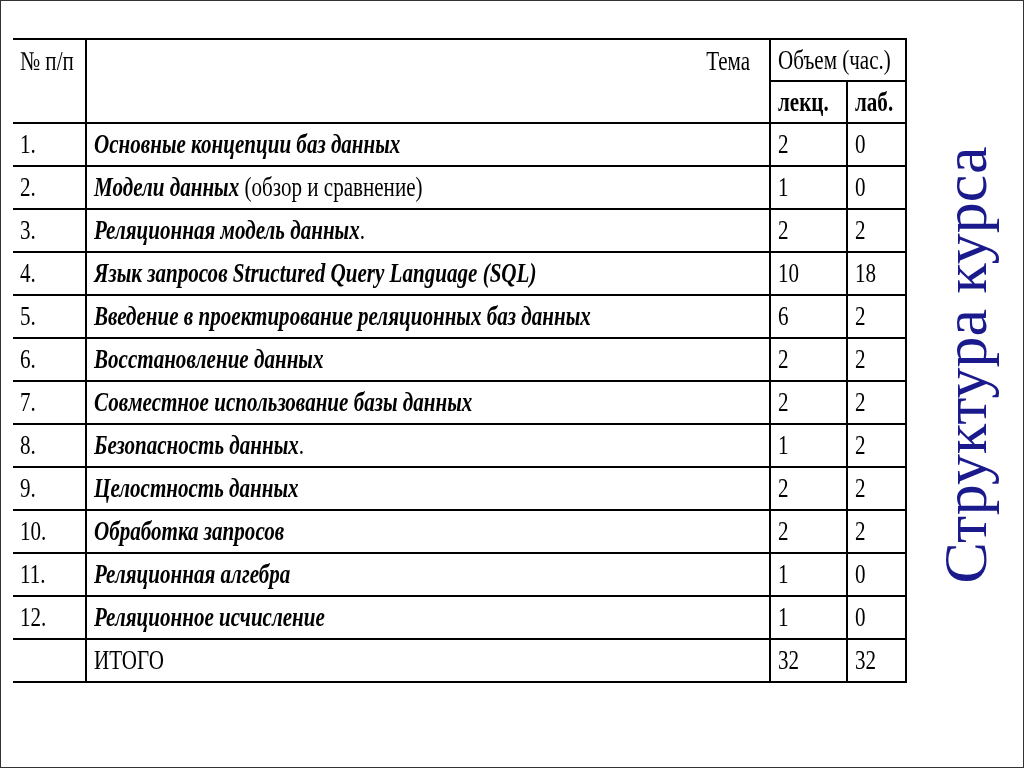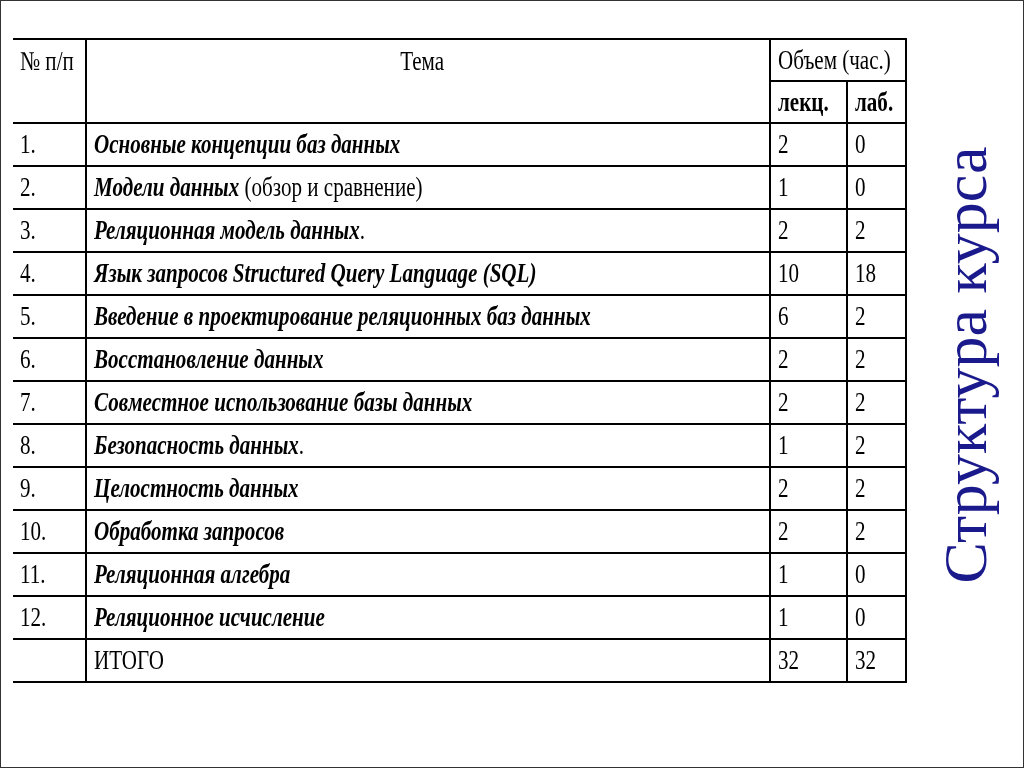--- a/index.html
+++ b/index.html
@@ -30,21 +30,21 @@
     transform-origin: left center;
   }
   table.course td:first-child { border-left: none; }
   .col-num { width: 71px; }
   .col-topic { width: 661px; }
   .col-lec { width: 75px; }
   .col-lab { width: 57px; }
   .hdr-top td { height: 40px; }
   .hdr-sub td { height: 40px; font-weight: bold; }
   .hdr-num, .hdr-topic { vertical-align: top !important; padding-top: 8px !important; }
-  .hdr-topic { text-align: center; padding-left: 0 !important; }
+  .hdr-topic { text-align: right; padding-left: 0 !important; }
   .txt { display: inline-block; transform: scaleX(0.78); transform-origin: left center; }
   .hdr-topic .txt { transform-origin: center center; }
   tr.row td { height: 41px; }
   .topic-b { font-style: italic; font-weight: bold; }
   .topic-n { font-style: normal; font-weight: normal; }
   .vert-title {
     position: absolute;
     left: 965px; top: 365px;
     transform: translate(-50%, -50%) rotate(-90deg);
     font-size: 62px;

